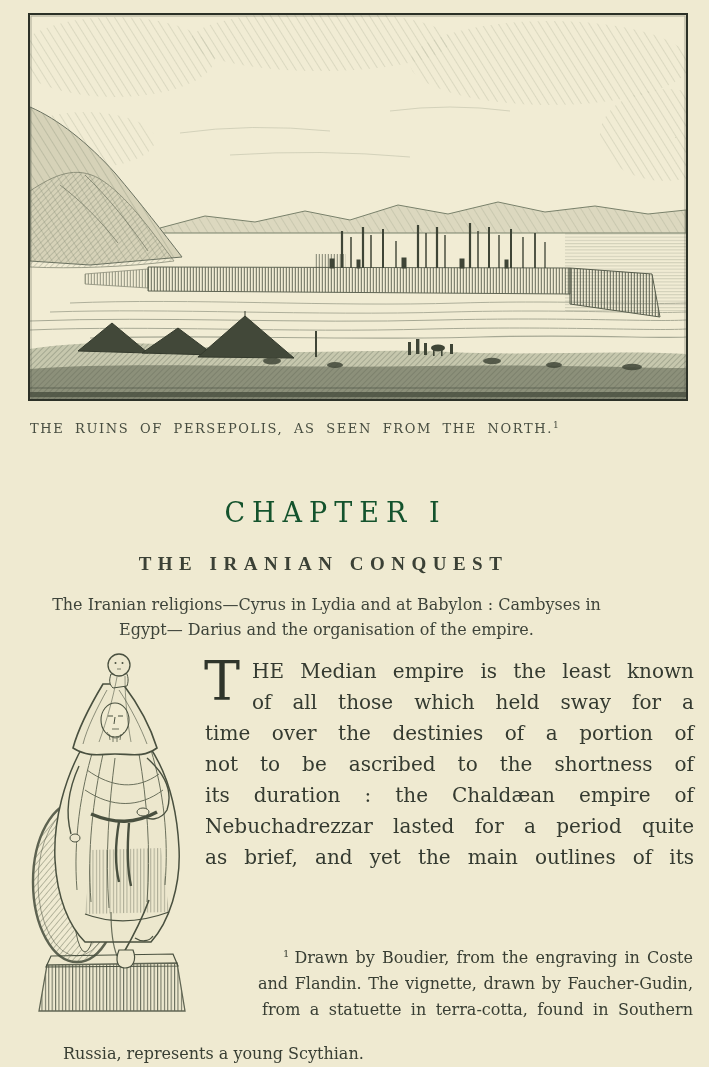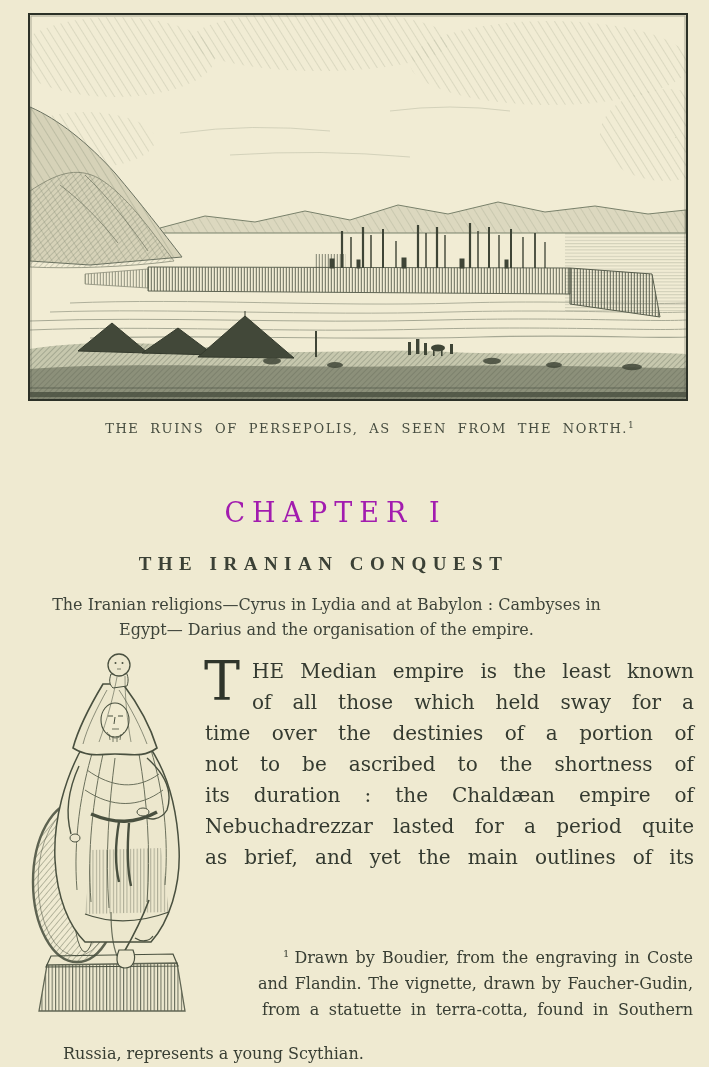--- a/index.html
+++ b/index.html
@@ -6,27 +6,27 @@
   body{width:709px;height:1067px;background:#efead1;overflow:hidden;
        font-family:"DejaVu Serif","Liberation Serif",serif;color:#3a4035;}
   .page{position:relative;width:709px;height:1067px;}
 
   
   .plate{position:absolute;left:28px;top:13px;width:656px;height:384px;
          border:2px solid #2c3127;background:#f1ecd4;box-sizing:content-box;}
   .plate svg{display:block;}
 
   
-  .plate-caption{position:absolute;left:30px;right:0;top:420px;text-align:center;
+  .plate-caption{position:absolute;left:30px;right:0;top:420px;text-align:left;
     font-size:13px;letter-spacing:1.6px;word-spacing:5px;color:#474d40;}
   .plate-caption sup{font-size:9px;letter-spacing:0;}
 
   
   .chapter-heading{position:absolute;left:0;right:62px;top:497px;text-align:center;
-    font-size:27px;letter-spacing:7px;color:#a21caf;font-weight:normal;margin:0;padding-left:24px;}
+    font-size:27px;letter-spacing:7px;color:#14532d;font-weight:normal;margin:0;padding-left:24px;}
   .chapter-subtitle{position:absolute;left:0;right:62px;top:553px;text-align:center;
     font-family:Liberation Serif, serif;font-weight:bold;
     font-size:19px;letter-spacing:6.5px;color:#3b4136;margin:0;}
   .chapter-summary{position:absolute;left:0;right:56px;top:592px;text-align:center;
     font-size:16px;line-height:25px;color:#3e443a;}
 
   
   .bodytext{position:absolute;left:205px;top:656px;width:489px;
     font-size:20px;line-height:31px;color:#343a30;}
   .bodytext .line{text-align:justify;text-align-last:justify;white-space:nowrap;}

